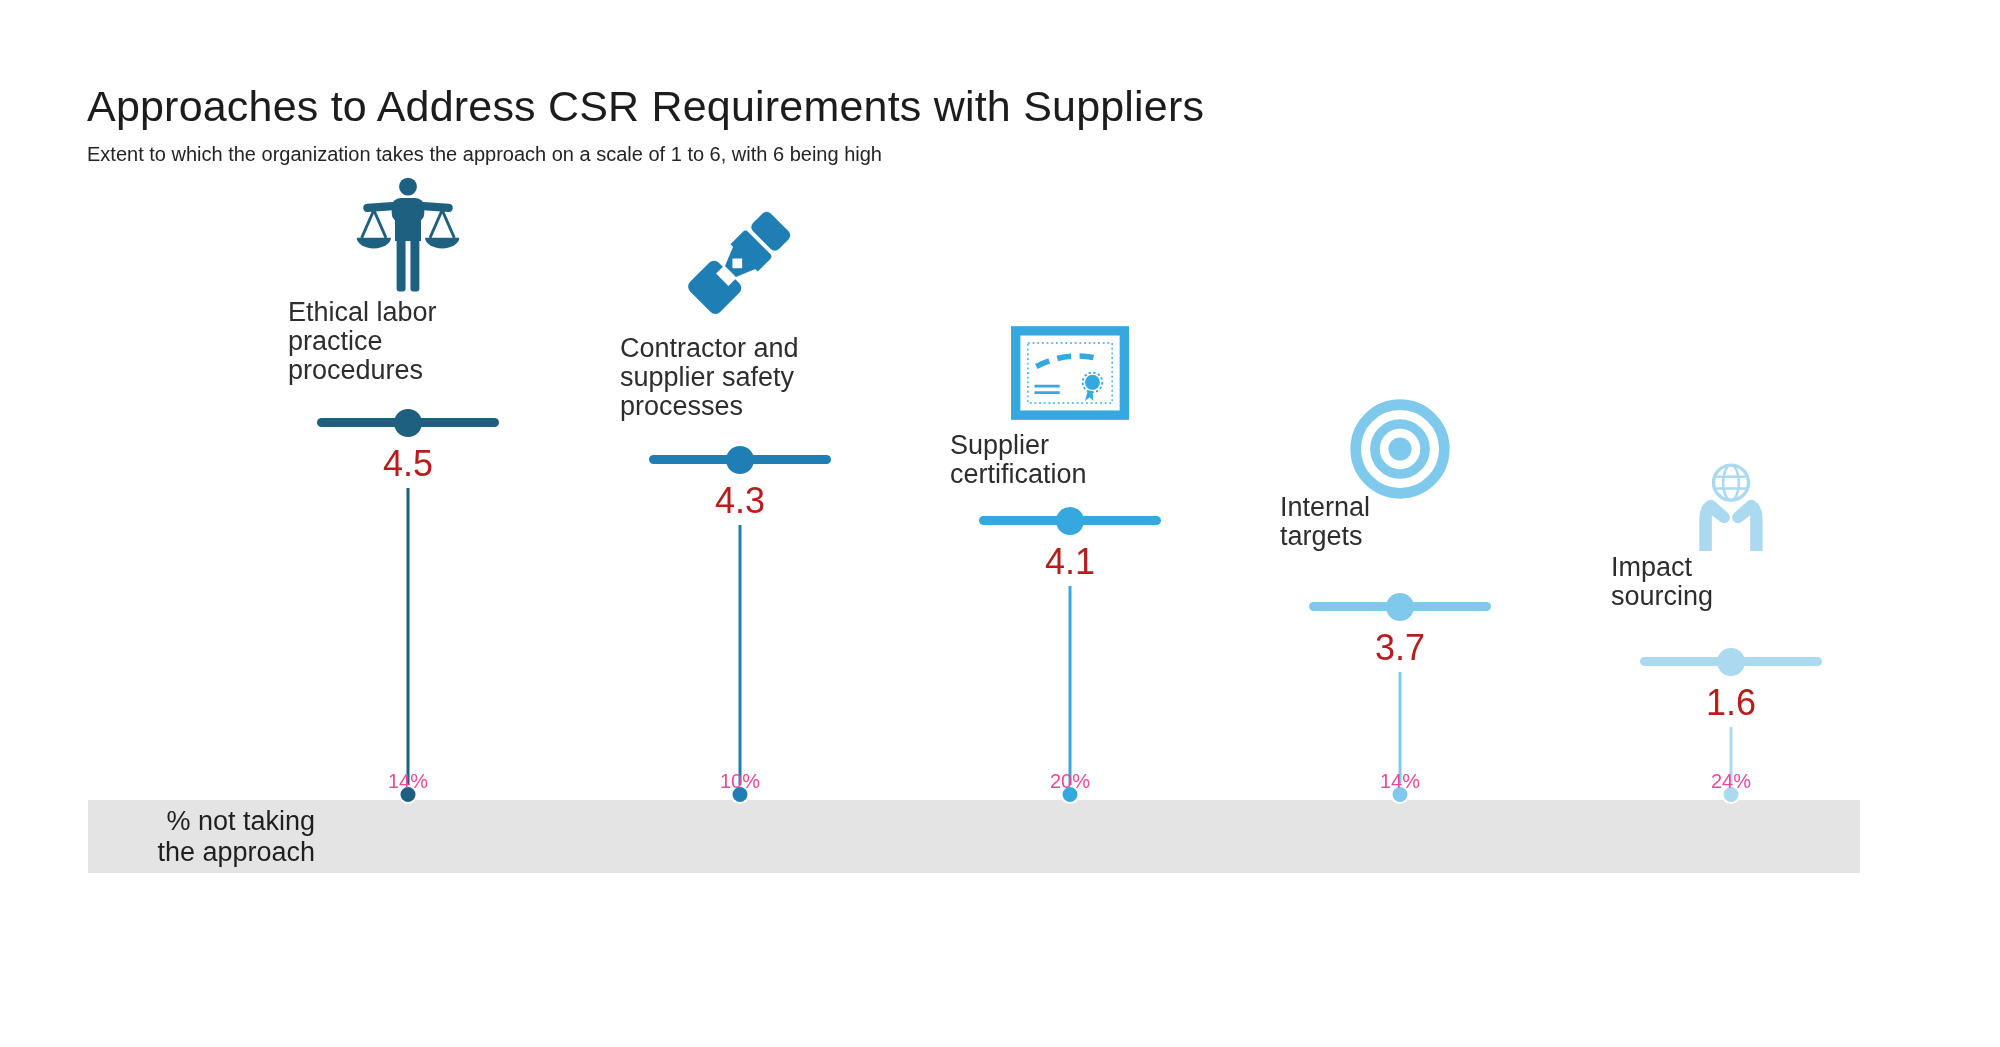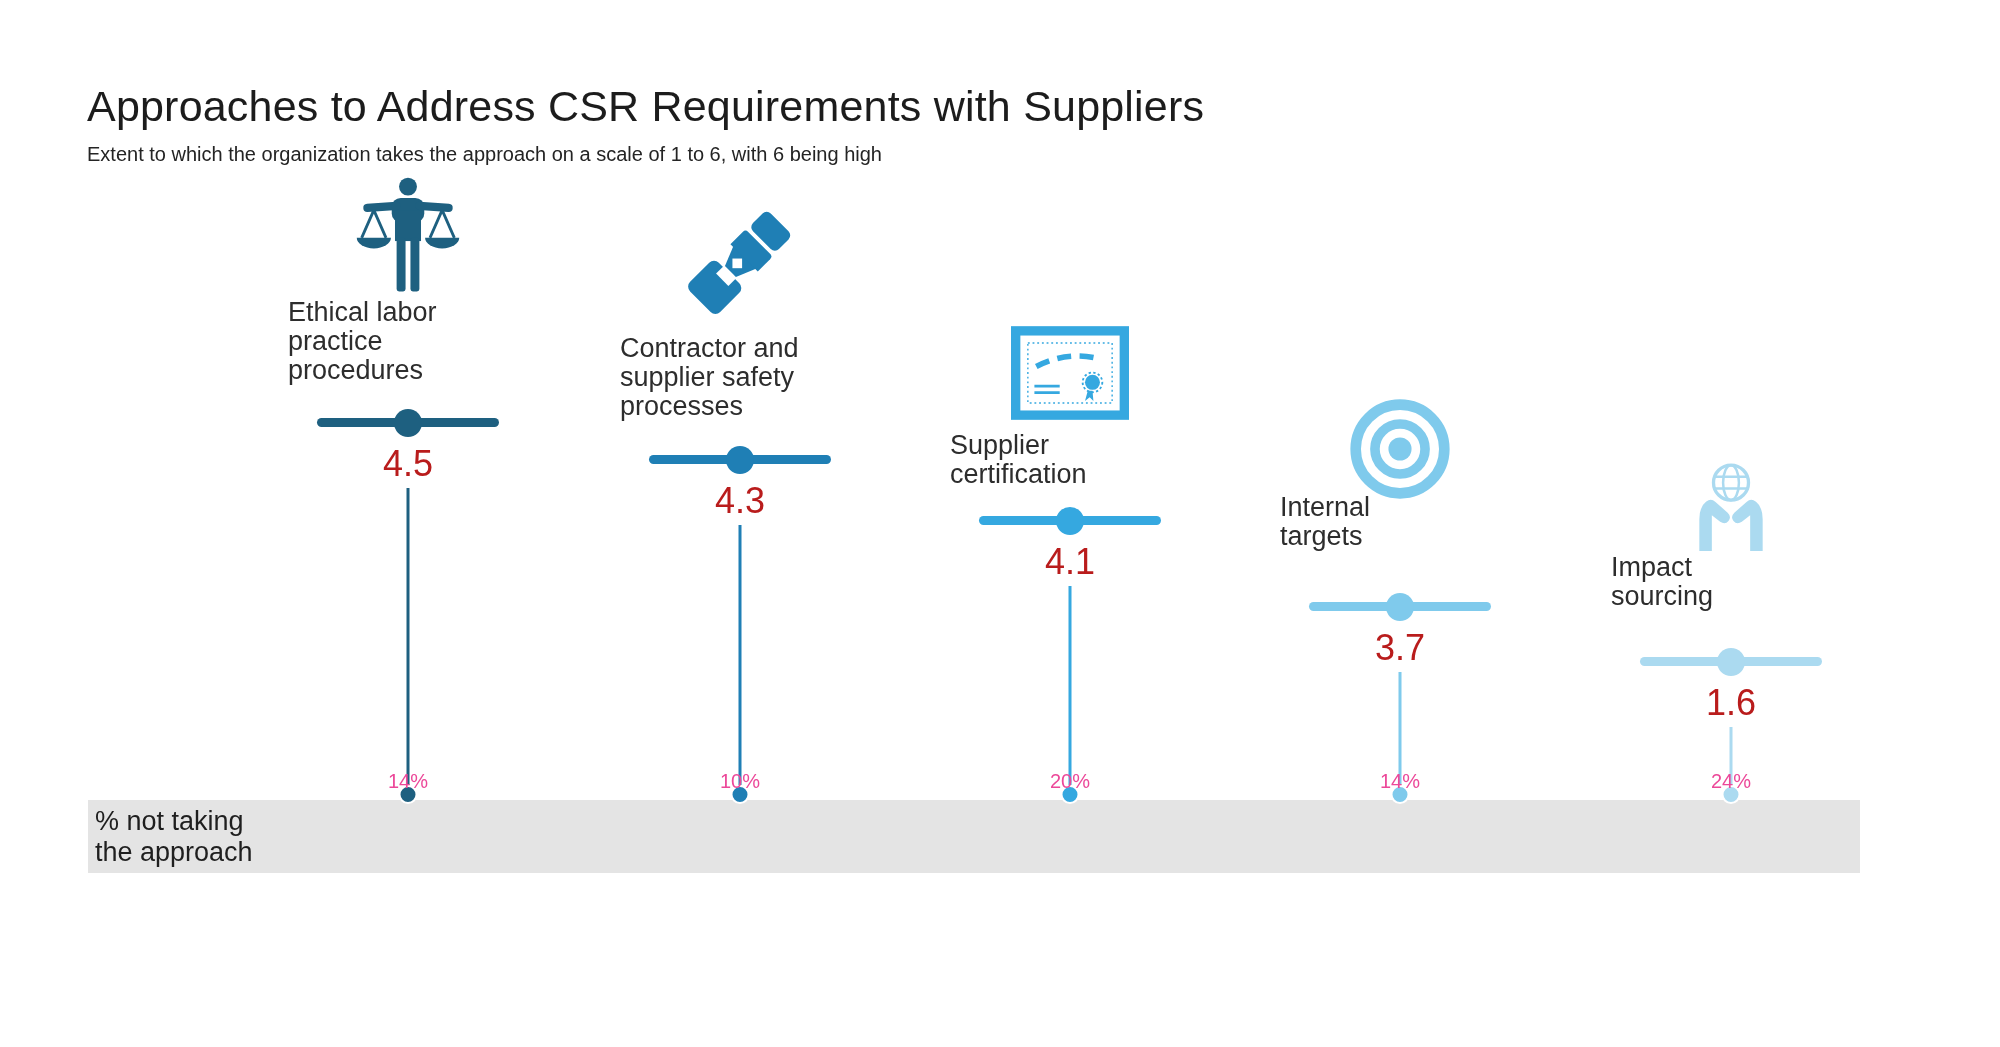--- a/index.html
+++ b/index.html
@@ -4,21 +4,21 @@
 <style>
   * { margin:0; padding:0; box-sizing:border-box; }
   html,body { width:2000px; height:1047px; background:#ffffff; font-family:"Liberation Sans", sans-serif; overflow:hidden; }
   .stage { position:relative; width:2000px; height:825px; background:#fff; }
 
   .title    { position:absolute; left:87px; top:82px;  font-size:43px; color:#1c1c1c; letter-spacing:0.2px; }
   .subtitle { position:absolute; left:87px; top:143px; font-size:20px; color:#242424;text-align:right; }
 
   
   .band { position:absolute; left:88px; top:800px; width:1772px; height:73px; background:#e4e4e4; }
-  .band-label { position:absolute; left:95px; top:806px; width:220px; text-align:left;
+  .band-label { position:absolute; left:95px; top:806px; width:220px; text-align:right;
                 font-size:27px; line-height:31px; color:#1f1f1f; white-space:pre-line; }
 
   
   .column { position:absolute; top:0; width:240px; height:1047px; }
   .column > * { position:absolute; }
   .icon-box   { left:50%; transform:translateX(-50%); }
   .col-label  { left:50%; transform:translateX(-50%); width:240px; text-align:left;
                 font-size:27px; line-height:29px; color:#2d2d2d; white-space:pre-line; }
   .slider     { left:50%; transform:translateX(-50%); width:182px; height:9px; border-radius:5px; background:currentColor; }
   .slider-dot { position:absolute; left:50%; top:50%; transform:translate(-50%,-50%);

